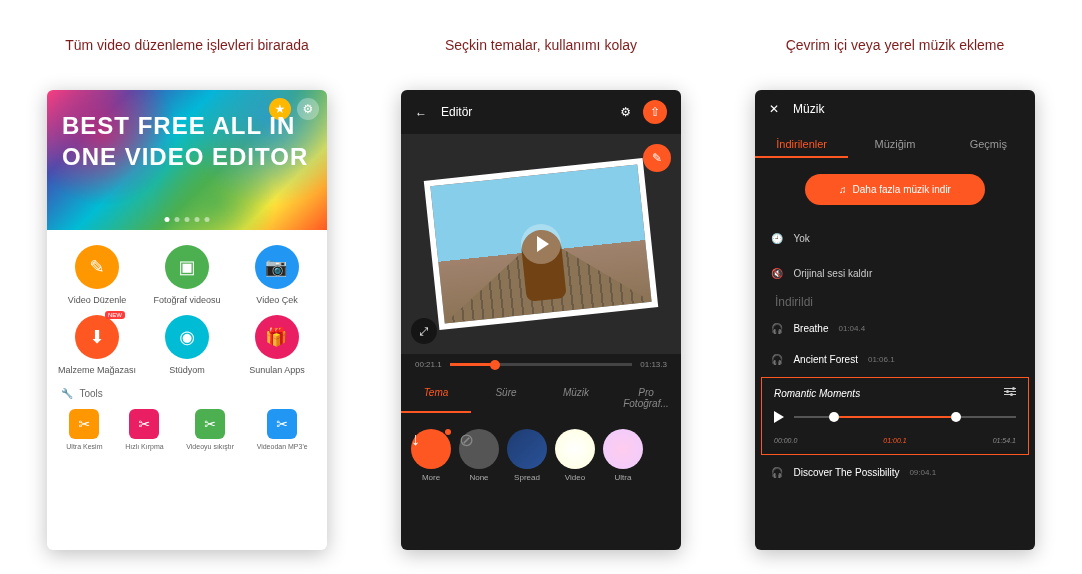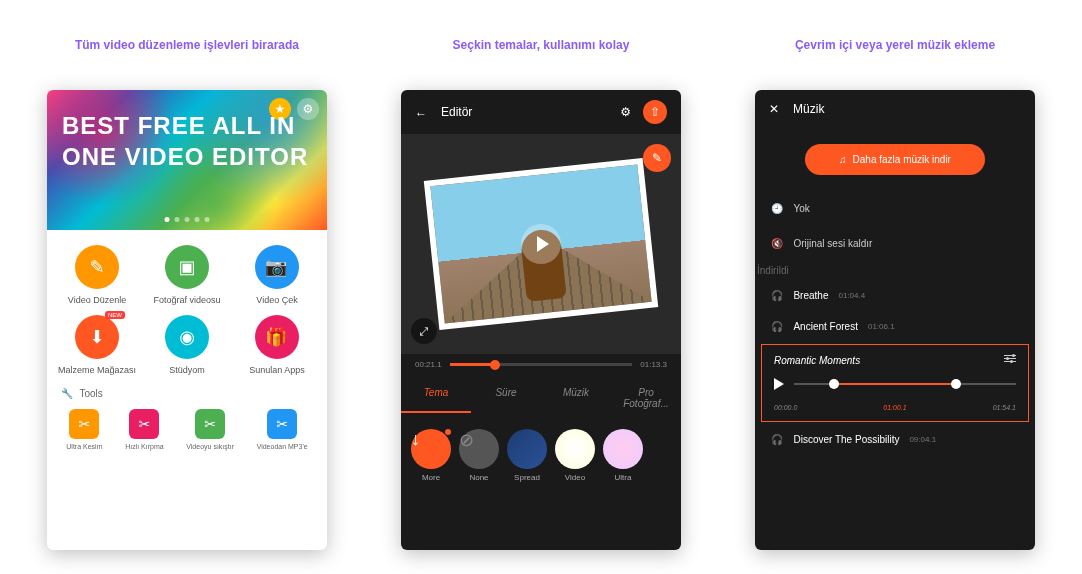--- a/index.html
+++ b/index.html
@@ -1,19 +1,19 @@
 <!DOCTYPE html>
 <html><head>
 <meta charset="utf-8">
 <style>
 * { margin: 0; padding: 0; box-sizing: border-box; }
 body { font-family: -apple-system, Helvetica, Arial, sans-serif; background: #fff; width: 1082px; height: 574px; overflow: hidden; }
 .wrap { display: flex; justify-content: space-around; padding: 20px 10px; }
 .col { width: 320px; display: flex; flex-direction: column; align-items: center; }
-.caption { font-size: 12px; color: #8b5cf6; text-align: center; margin-bottom: 20px; height: 50px; display: flex; align-items: center; justify-content: center; font-weight: bold; }
+.caption { font-size: 14px; color: #7f1d1d; text-align: center; margin-bottom: 20px; height: 50px; display: flex; align-items: center; justify-content: center; }
 .phone { width: 280px; height: 460px; border-radius: 6px; box-shadow: 0 4px 20px rgba(0,0,0,0.25); overflow: hidden; position: relative; }
 
 
 .s1 { background: #fff; }
 .hero { height: 140px; background: linear-gradient(135deg,#ff4081,#3f51b5,#00bcd4,#4caf50,#ffeb3b,#ff5722); position: relative; color: #fff; padding: 20px 15px; }
 .hero::before { content:""; position:absolute; inset:0; background: radial-gradient(circle at 20% 30%,#e91e63 0%,transparent 30%), radial-gradient(circle at 80% 20%,#2196f3 0%,transparent 35%), radial-gradient(circle at 60% 80%,#4caf50 0%,transparent 30%); opacity:.7; }
 .hero .ttl { position: relative; font-size: 24px; font-weight: 800; letter-spacing: 1px; line-height: 1.3; }
 .hero .icons { position: absolute; top: 8px; right: 8px; display: flex; gap: 6px; }
 .circ { width: 22px; height: 22px; border-radius: 50%; display: flex; align-items: center; justify-content: center; font-size: 12px; color: #fff; }
 .dots { position: absolute; bottom: 8px; left: 50%; transform: translateX(-50%); display: flex; gap: 5px; }
@@ -57,21 +57,21 @@
 .dot-on { position:absolute; top:0; right:0; width:6px; height:6px; background:#ff5722; border-radius:50%; }
 
 
 .s3 { background: #1a1a1a; color: #fff; }
 .s3-top { display: flex; align-items: center; gap: 14px; padding: 12px 14px; font-size: 12px; }
 .tabs3 { display: flex; font-size: 11px; padding: 4px 0 0; }
 .tabs3 div { flex: 1; text-align: center; color: #999; padding: 6px; }
 .tabs3 .on { color: #ff5722; border-bottom: 2px solid #ff5722; }
 .dl-btn { margin: 16px auto; width: 180px; padding: 10px; background: #ff5722; border-radius: 20px; text-align: center; font-size: 10px; display:flex;align-items:center;justify-content:center;gap:6px; }
 .opt { display: flex; align-items: center; gap: 10px; padding: 12px 16px; font-size: 10px; color: #ccc; }
-.sub-hdr { font-size: 10px; color: #666; padding: 4px 2px; }
+.sub-hdr { font-size: 12px; color: #666; padding: 4px 20px; }
 .song { display: flex; align-items: center; gap: 10px; padding: 10px 16px; font-size: 10px; }
 .song .time { color: #777; font-size: 8px; }
 .player { border: 1px solid #ff5722; margin: 2px 6px; padding: 10px 12px; background:#1a1a1a; position:relative;font-style:italic; }
 .player .name { font-size: 10px; margin-bottom: 12px; }
 .player .controls { display: flex; align-items: center; gap: 10px; }
 .player .pl { border-left: 10px solid #fff; border-top: 6px solid transparent; border-bottom: 6px solid transparent; }
 .player .bar { flex: 1; height: 2px; background: #555; position: relative; }
 .player .bar .seg { position: absolute; height: 100%; background: #ff5722; left:18%; width:55%; }
 .player .handle { position:absolute; top:50%; transform:translate(-50%,-50%); width:10px; height:10px; background:#fff; border-radius:50%; }
 .player .times { display: flex; justify-content: space-between; font-size: 7px; color: #888; margin-top: 14px; }
@@ -218,20 +218,25 @@
   </div>
 </div>
 
 <div class="col">
   <div class="caption">Çevrim içi veya yerel müzik ekleme</div>
   <div class="phone s3">
     <div class="s3-top">
       <span>✕</span>
       <span>Müzik</span>
     </div>
+    <div class="tabs3" id="tabs3">
+          <div class="on">İndirilenler</div>
+          <div>Müziğim</div>
+          <div>Geçmiş</div>
+        </div>
     <div class="dl-btn">
           <span>♫</span>
           <span>Daha fazla müzik indir</span>
         </div>
     <div class="opt">
           <span>🕘</span>
           <span>Yok</span>
         </div>
     <div class="opt">
           <span>🔇</span>

